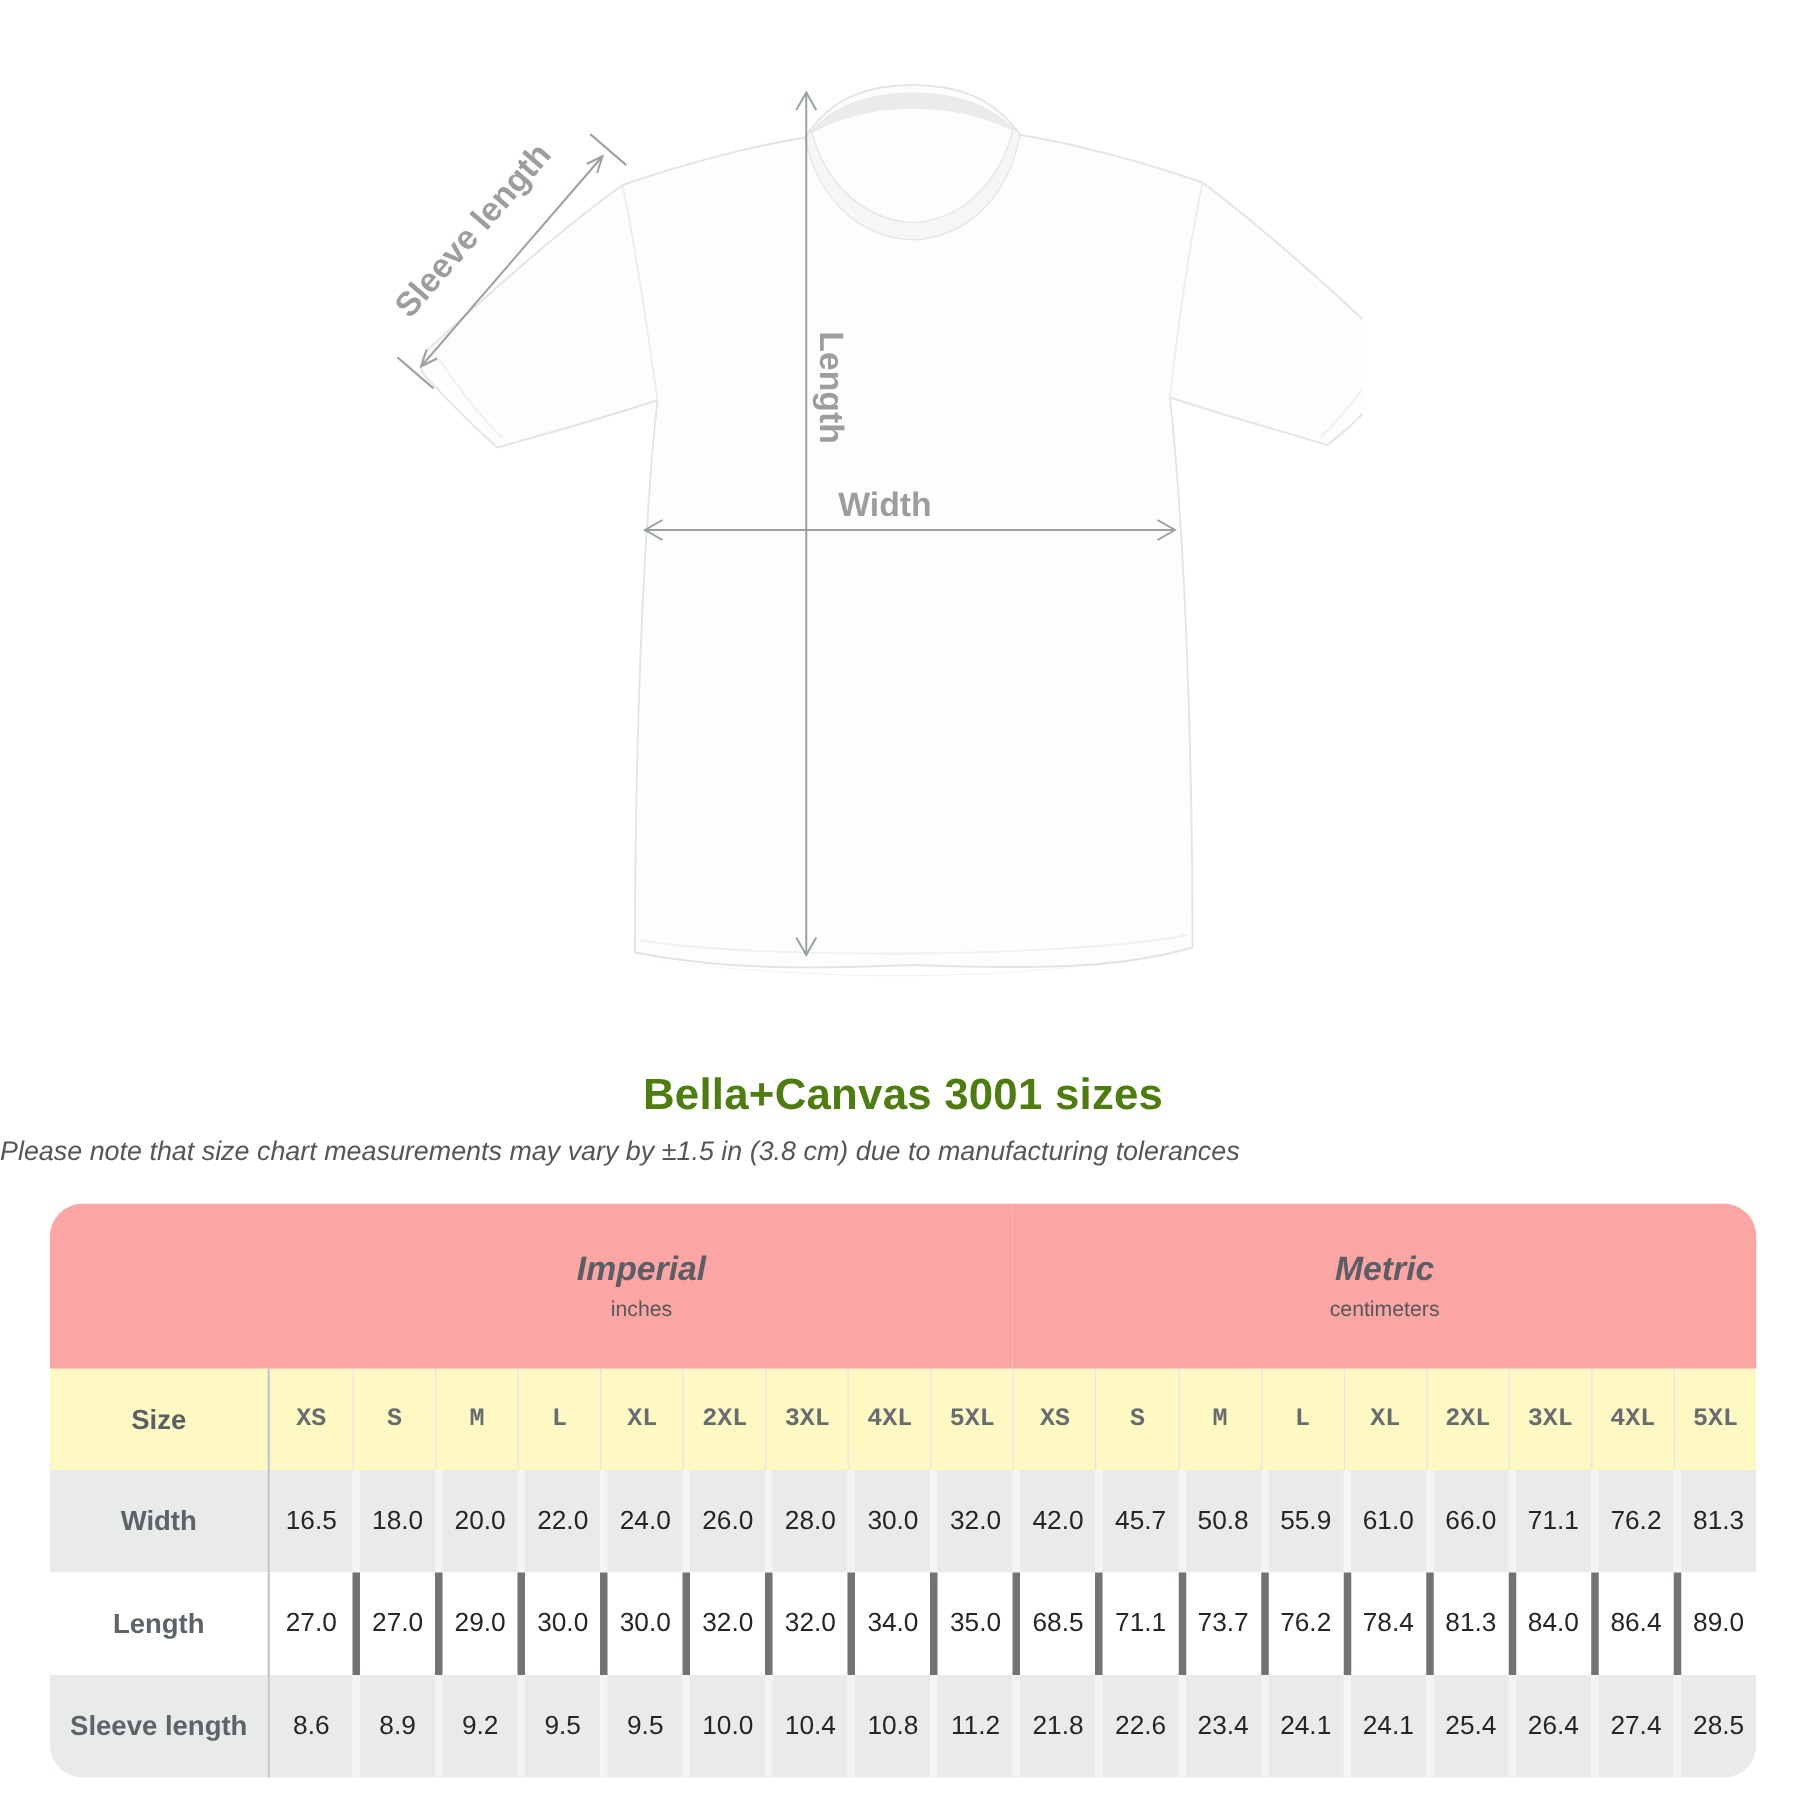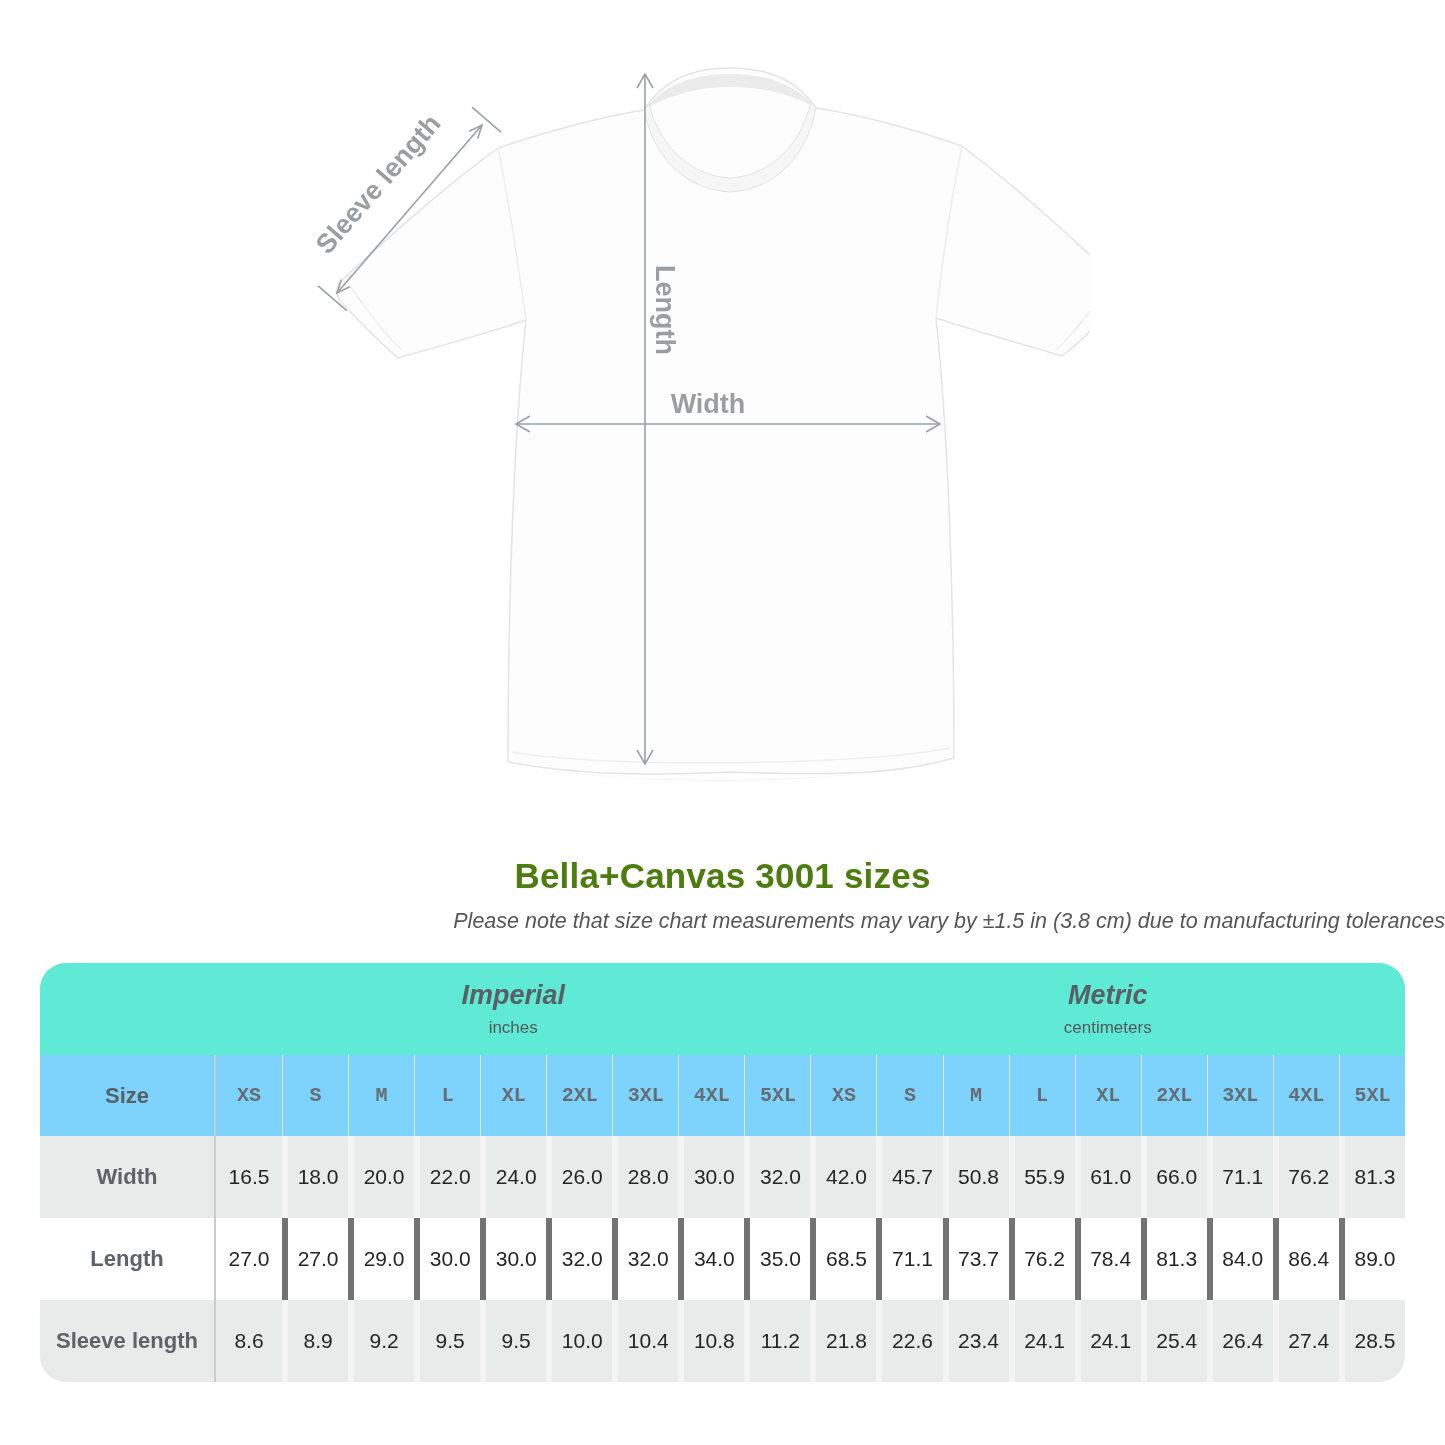--- a/index.html
+++ b/index.html
@@ -8,39 +8,39 @@
     font-family:"Liberation Sans",sans-serif;overflow:hidden;
   }
   
   .diagram{position:absolute;left:310px;top:50px;width:780px;height:780px;}
   
   .chart-title{
     position:absolute;top:856px;left:0;width:100%;text-align:center;
     font-size:35px;font-weight:bold;color:#4d7c0f;letter-spacing:.2px;
   }
   .chart-subtitle{
-    position:absolute;top:909px;left:0;width:100%;text-align:right;
+    position:absolute;top:909px;left:0;width:100%;text-align:left;
     font-size:21.5px;font-style:italic;color:#565656;
   }
   
   .table-wrap{position:absolute;left:40px;top:963px;width:1365px;}
   table.size-chart{
     border-collapse:separate;border-spacing:0;table-layout:fixed;
     width:1365px;
   }
   col.label-col{width:176px;}
   th,td{padding:0;margin:0;text-align:center;vertical-align:middle;font-weight:normal;}
   
-  tr.band-row th{background:#5eead4;height:92px;}
+  tr.band-row th{background:#fca5a5;height:132px;}
   th.corner-tl{border-top-left-radius:26px;}
   th.corner-tr{border-top-right-radius:26px;}
   .group-label{font-size:27px;font-weight:bold;font-style:italic;color:#595f64;margin-bottom:7px;}
   .group-unit{font-size:17px;color:#55595c;}
   
-  tr.size-row{background:#7dd3fc;}
+  tr.size-row{background:#fef9c3;}
   tr.size-row th{height:81px;}
   tr.size-row th.size-label{font-size:22px;font-weight:bold;color:#595f64;border-right:2px solid #c9cbcc;}
   tr.size-row th.size-col{font-size:20px;font-weight:bold;color:#666c71;border-left:1px solid #e3e4e5;font-family:Liberation Mono, monospace;}
   tr.size-row th.size-col.first{border-left:none;}
   
   tbody tr{height:82px;}
   tbody th.row-label{font-size:22px;font-weight:bold;color:#5d6367;border-right:2px solid #c9cbcc;}
   tbody td{font-size:21px;color:#252525;border-left:6px solid #737373;}
   tbody td.first{border-left:none;}
   tr.row-gray{background:#e9eaea;}

